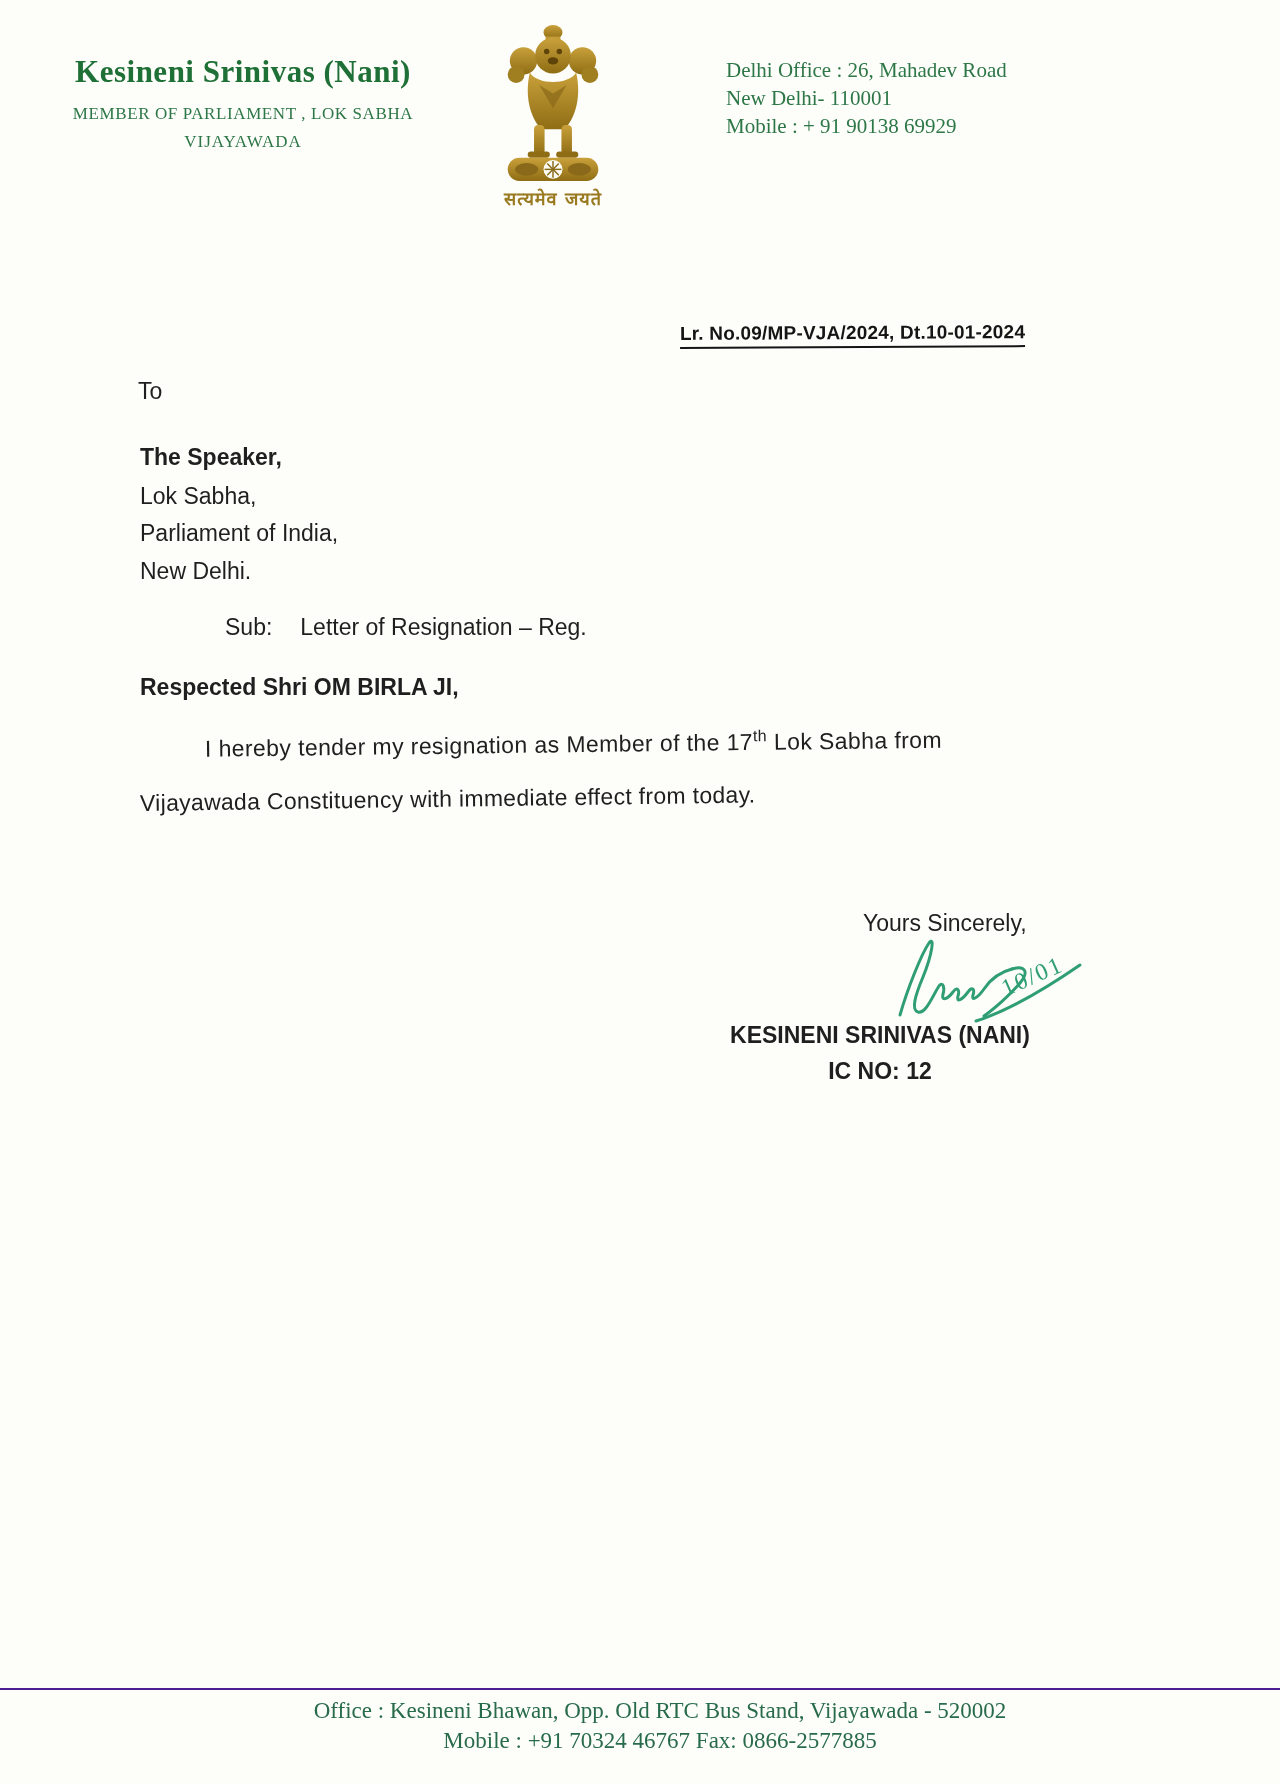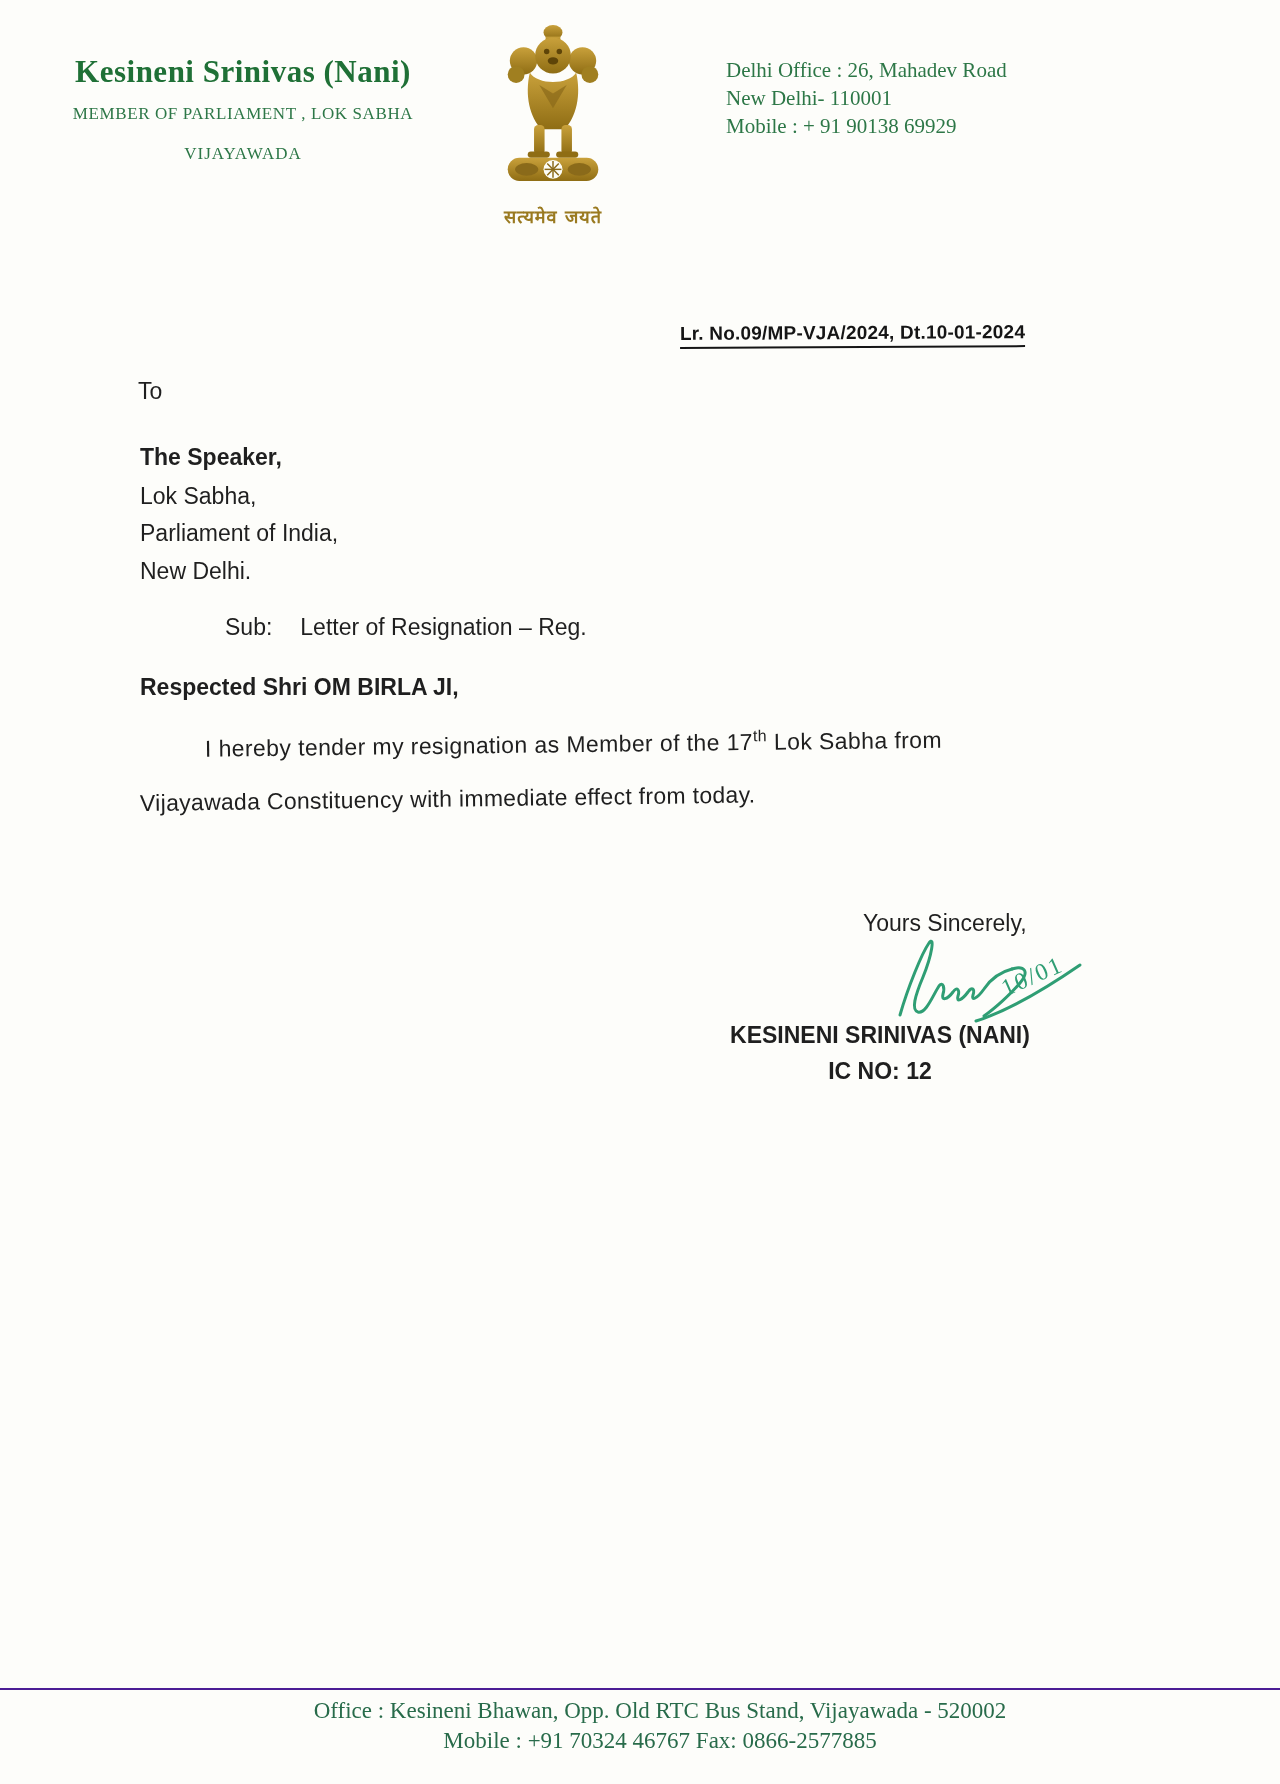--- a/index.html
+++ b/index.html
@@ -8,24 +8,24 @@
     background:#fdfdfa;overflow:hidden;
     font-family:"Liberation Sans",sans-serif;color:#1f1f1f;padding-left:40px;
   }
   
   .lh-left{
     position:absolute;left:48px;top:54px;width:390px;text-align:center;
     font-family:"Liberation Serif",serif;color:#26753a;
   }
   .lh-name{font-size:31px;font-weight:700;letter-spacing:.5px;color:#1f7036;}
   .lh-sub1{margin-top:14px;font-size:17px;letter-spacing:.6px;color:#2d7747;}
-  .lh-sub2{margin-top:20px;font-size:17px;letter-spacing:1px;color:#2d7747;}
+  .lh-sub2{margin-top:8px;font-size:17px;letter-spacing:1px;color:#2d7747;}
   .emblem-wrap{position:absolute;left:488px;top:24px;width:130px;text-align:center;}
   .motto{
-    margin-top:18px;font-size:18px;color:#9a7a20;font-weight:700;
+    margin-top:0;font-size:18px;color:#9a7a20;font-weight:700;
     font-family:"DejaVu Sans",sans-serif;letter-spacing:1px;
   }
   .lh-right{
     position:absolute;left:726px;top:56px;width:330px;
     font-family:"Liberation Serif",serif;font-size:21px;line-height:28px;color:#2d7747;
   }
   
   .ref{
     position:absolute;left:680px;top:322px;
     font-size:19px;font-weight:700;color:#151515;letter-spacing:.2px;

